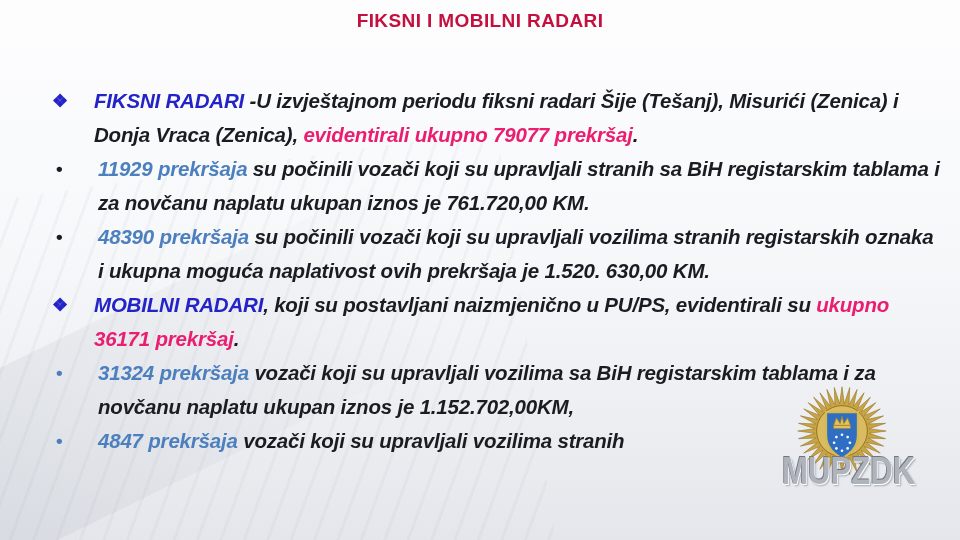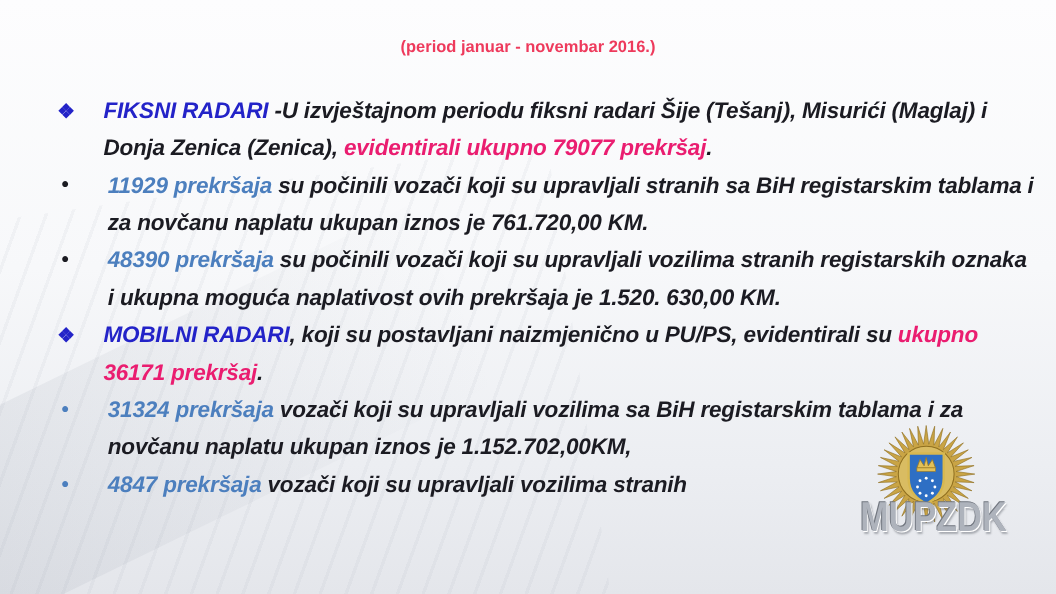--- a/index.html
+++ b/index.html
@@ -55,21 +55,21 @@
     text-shadow:-1px -1px 0 #71767f, 1px 1px 0 #ffffff, 2px 2px 2px rgba(90,95,105,.45);
   }
 </style>
 </head>
 <body>
 
 <div class="slide">
   <div class="bg-rays"></div>
   <div class="bg-swath"></div>
 
-  <div class="subtitle">(period januar - novembar 2016.)</div>
+  <div class="title">FIKSNI I MOBILNI RADARI</div>
 
   <svg class="badge" viewBox="0 0 100 100">
     <polygon class="rays" fill="#c9a445" stroke="#8f6f1f" stroke-width="0.6" points="97.0,50.0 78.9,52.5 96.3,58.2 78.0,57.5 94.2,66.1 76.3,62.3 90.7,73.5 73.8,66.6 86.0,80.2 70.5,70.5 80.2,86.0 66.6,73.8 73.5,90.7 62.3,76.3 66.1,94.2 57.5,78.0 58.2,96.3 52.5,78.9 50.0,97.0 47.5,78.9 41.8,96.3 42.5,78.0 33.9,94.2 37.7,76.3 26.5,90.7 33.4,73.8 19.8,86.0 29.5,70.5 14.0,80.2 26.2,66.6 9.3,73.5 23.7,62.3 5.8,66.1 22.0,57.5 3.7,58.2 21.1,52.5 3.0,50.0 21.1,47.5 3.7,41.8 22.0,42.5 5.8,33.9 23.7,37.7 9.3,26.5 26.2,33.4 14.0,19.8 29.5,29.5 19.8,14.0 33.4,26.2 26.5,9.3 37.7,23.7 33.9,5.8 42.5,22.0 41.8,3.7 47.5,21.1 50.0,3.0 52.5,21.1 58.2,3.7 57.5,22.0 66.1,5.8 62.3,23.7 73.5,9.3 66.6,26.2 80.2,14.0 70.5,29.5 86.0,19.8 73.8,33.4 90.7,26.5 76.3,37.7 94.2,33.9 78.0,42.5 96.3,41.8 78.9,47.5"></polygon>
     <circle cx="50" cy="50" r="27" fill="#d9bc62" stroke="#8f6f1f" stroke-width="1"></circle>
     <path d="M33 30 h34 v24 c0 15 -10 21 -17 25 c-7 -4 -17 -10 -17 -25 z" fill="#2e6fc4" stroke="#d8b84f" stroke-width="2.4"></path>
     <polygon points="41,44 44,36 48,42 50,34 52,42 56,36 59,44" fill="#e3c158" stroke="#9a7a26" stroke-width="0.8"></polygon>
     <rect x="41" y="44" width="18" height="3.4" fill="#e3c158" stroke="#9a7a26" stroke-width="0.6"></rect>
     <g fill="#ffffff">
       <circle cx="50" cy="54" r="1.4"></circle>
         <circle cx="56" cy="56.5" r="1.4"></circle>
@@ -80,21 +80,21 @@
       <circle cx="41.6" cy="62.5" r="1.4"></circle>
         <circle cx="44" cy="56.5" r="1.4"></circle>
     </g>
   </svg>
   <div class="watermark">MUPZDK</div>
 
   <div class="content">
 
     <div class="bullet">
       <span class="marker diamond">❖</span>
-      <div class="btext"><span class="seg-blue">FIKSNI RADARI </span><span class="seg-dark">-U izvještajnom periodu fiksni radari Šije (Tešanj), Misurići (Maglaj) i Donja Zenica (Zenica), </span><span class="seg-pink">evidentirali ukupno 79077 prekršaj</span><span class="seg-dark">.</span></div>
+      <div class="btext"><span class="seg-blue">FIKSNI RADARI </span><span class="seg-dark">-U izvještajnom periodu fiksni radari Šije (Tešanj), Misurići (Zenica) i Donja Vraca (Zenica), </span><span class="seg-pink">evidentirali ukupno 79077 prekršaj</span><span class="seg-dark">.</span></div>
     </div>
 
     <div class="bullet">
       <span class="marker dot-dark">•</span>
       <div class="btext"><span class="seg-steel"> 11929 prekršaja </span><span class="seg-dark">su počinili vozači koji su upravljali stranih sa BiH registarskim tablama i za novčanu naplatu ukupan iznos je 761.720,00 KM.</span></div>
     </div>
 
     <div class="bullet">
       <span class="marker dot-dark">•</span>
       <div class="btext"><span class="seg-steel"> 48390 prekršaja  </span><span class="seg-dark">su počinili vozači koji su upravljali vozilima stranih registarskih oznaka i ukupna moguća naplativost ovih prekršaja je 1.520. 630,00  KM.</span></div>

